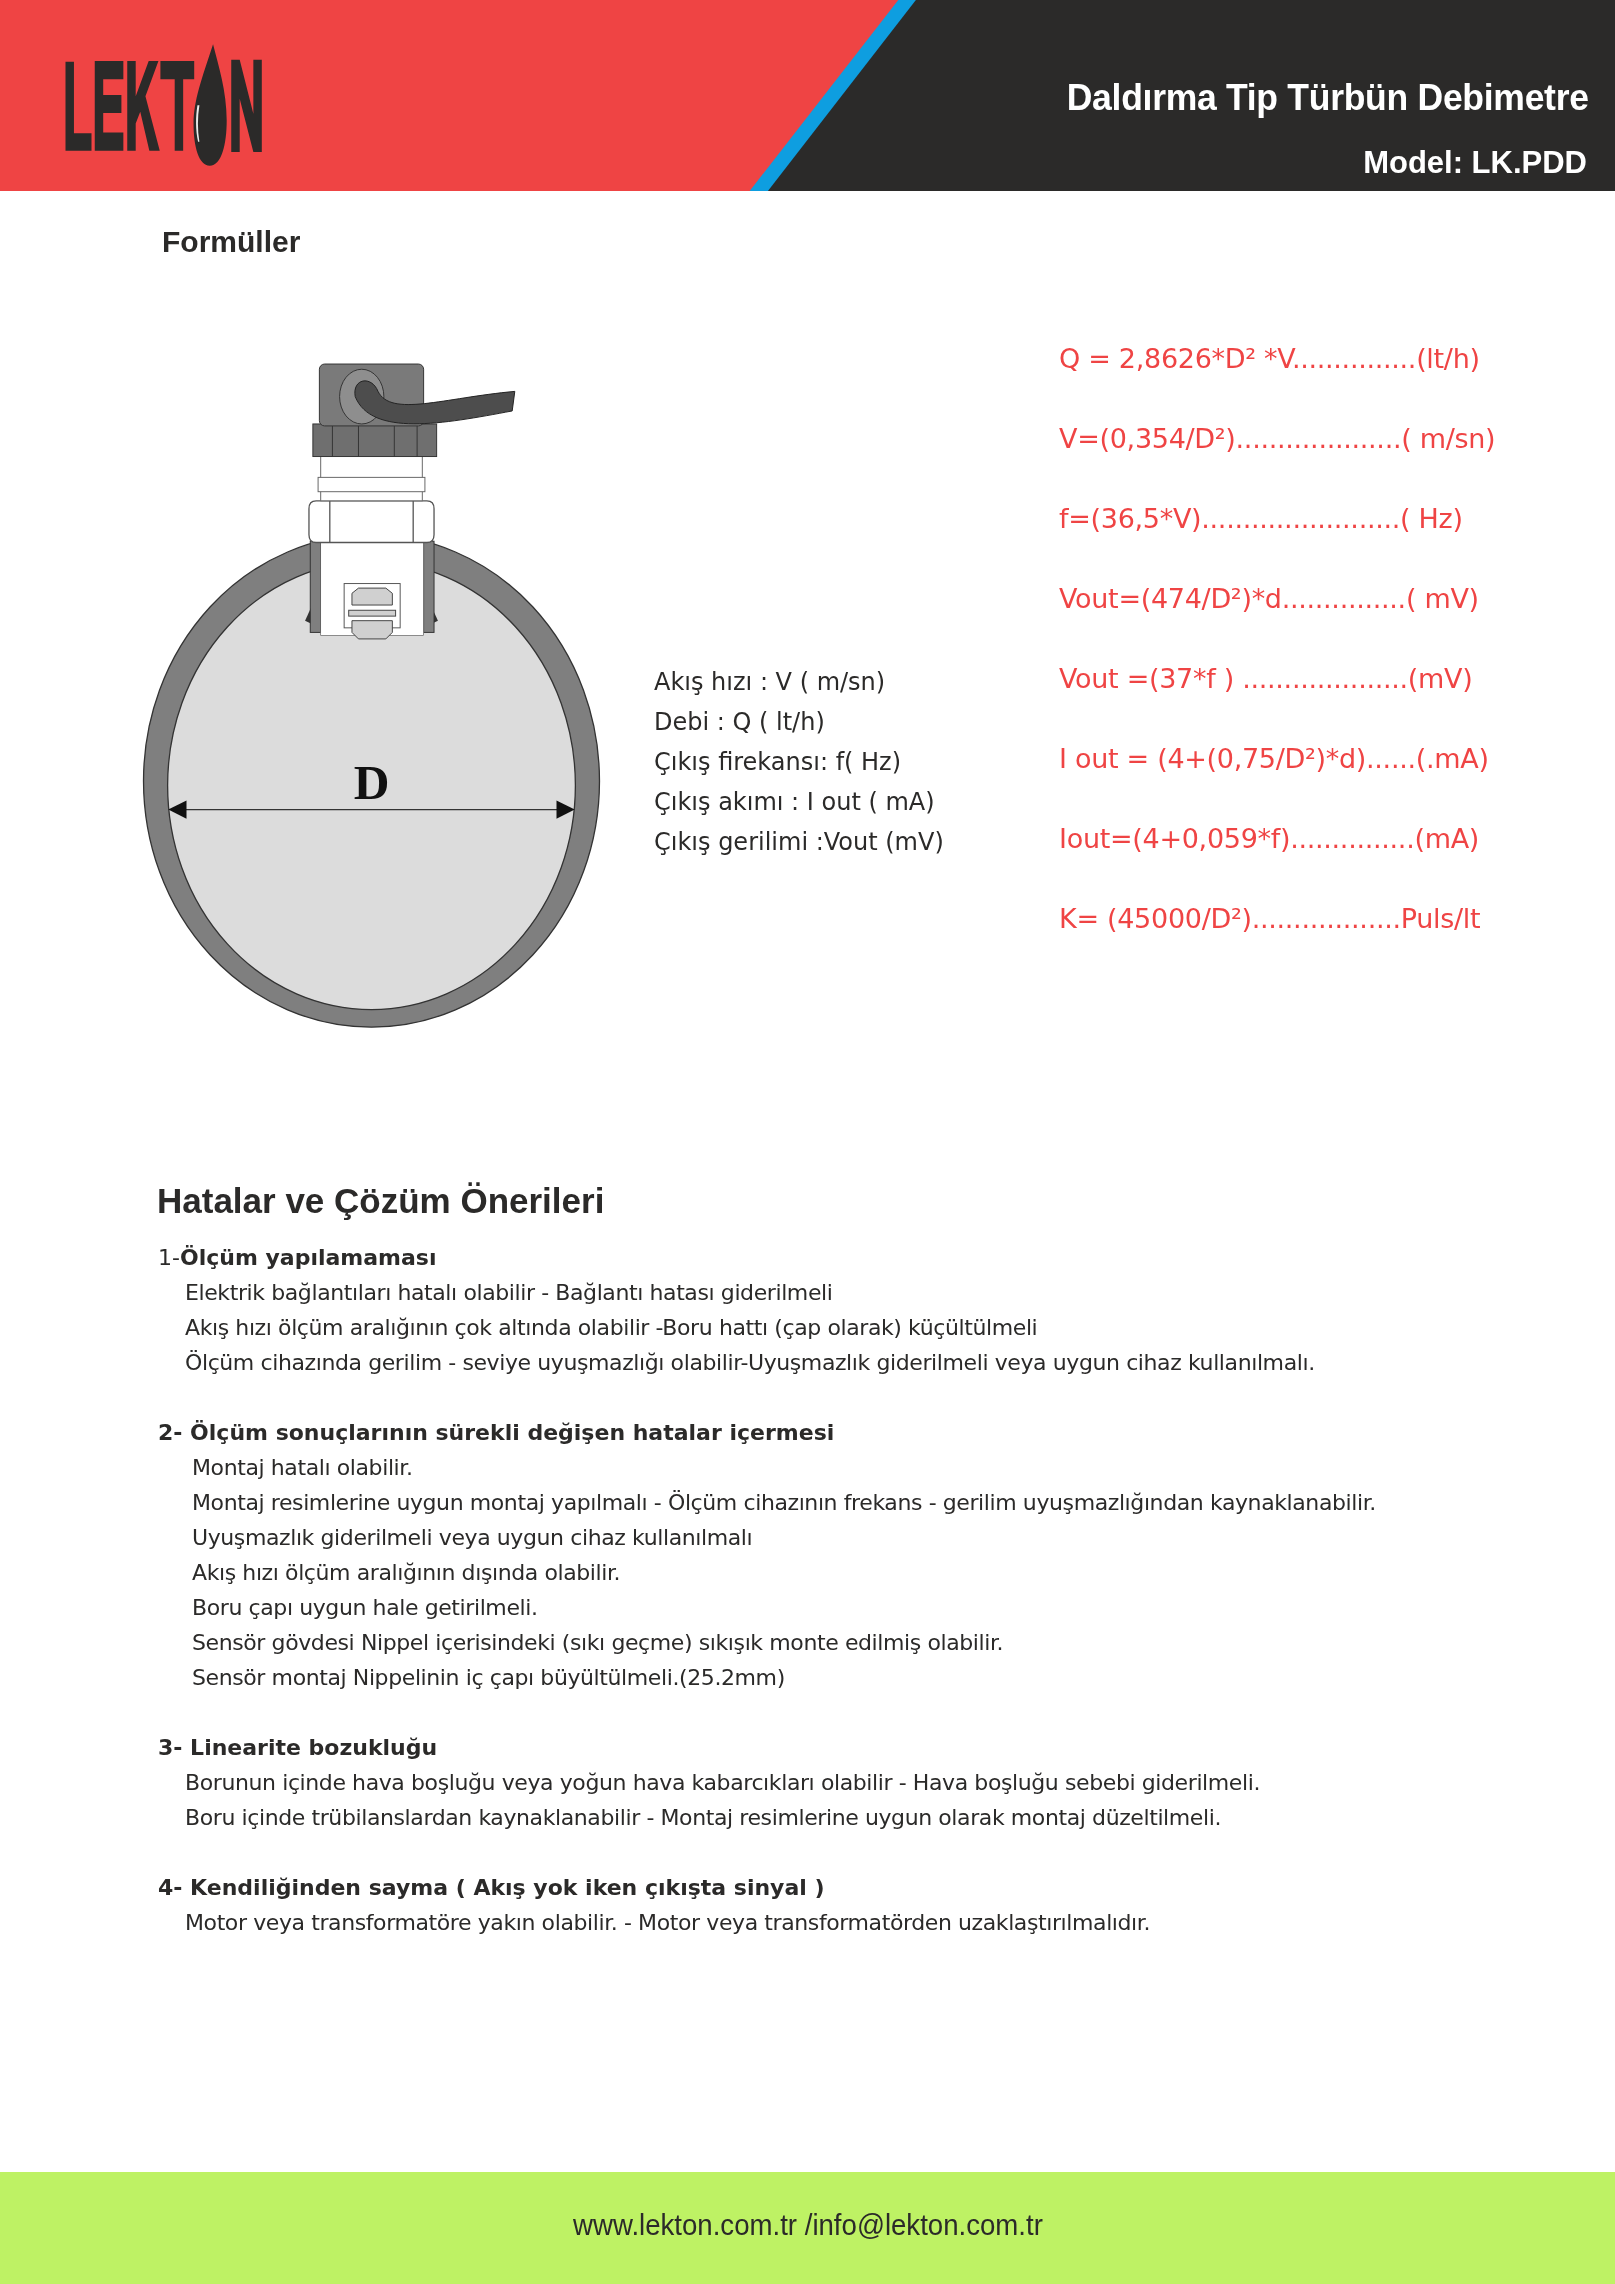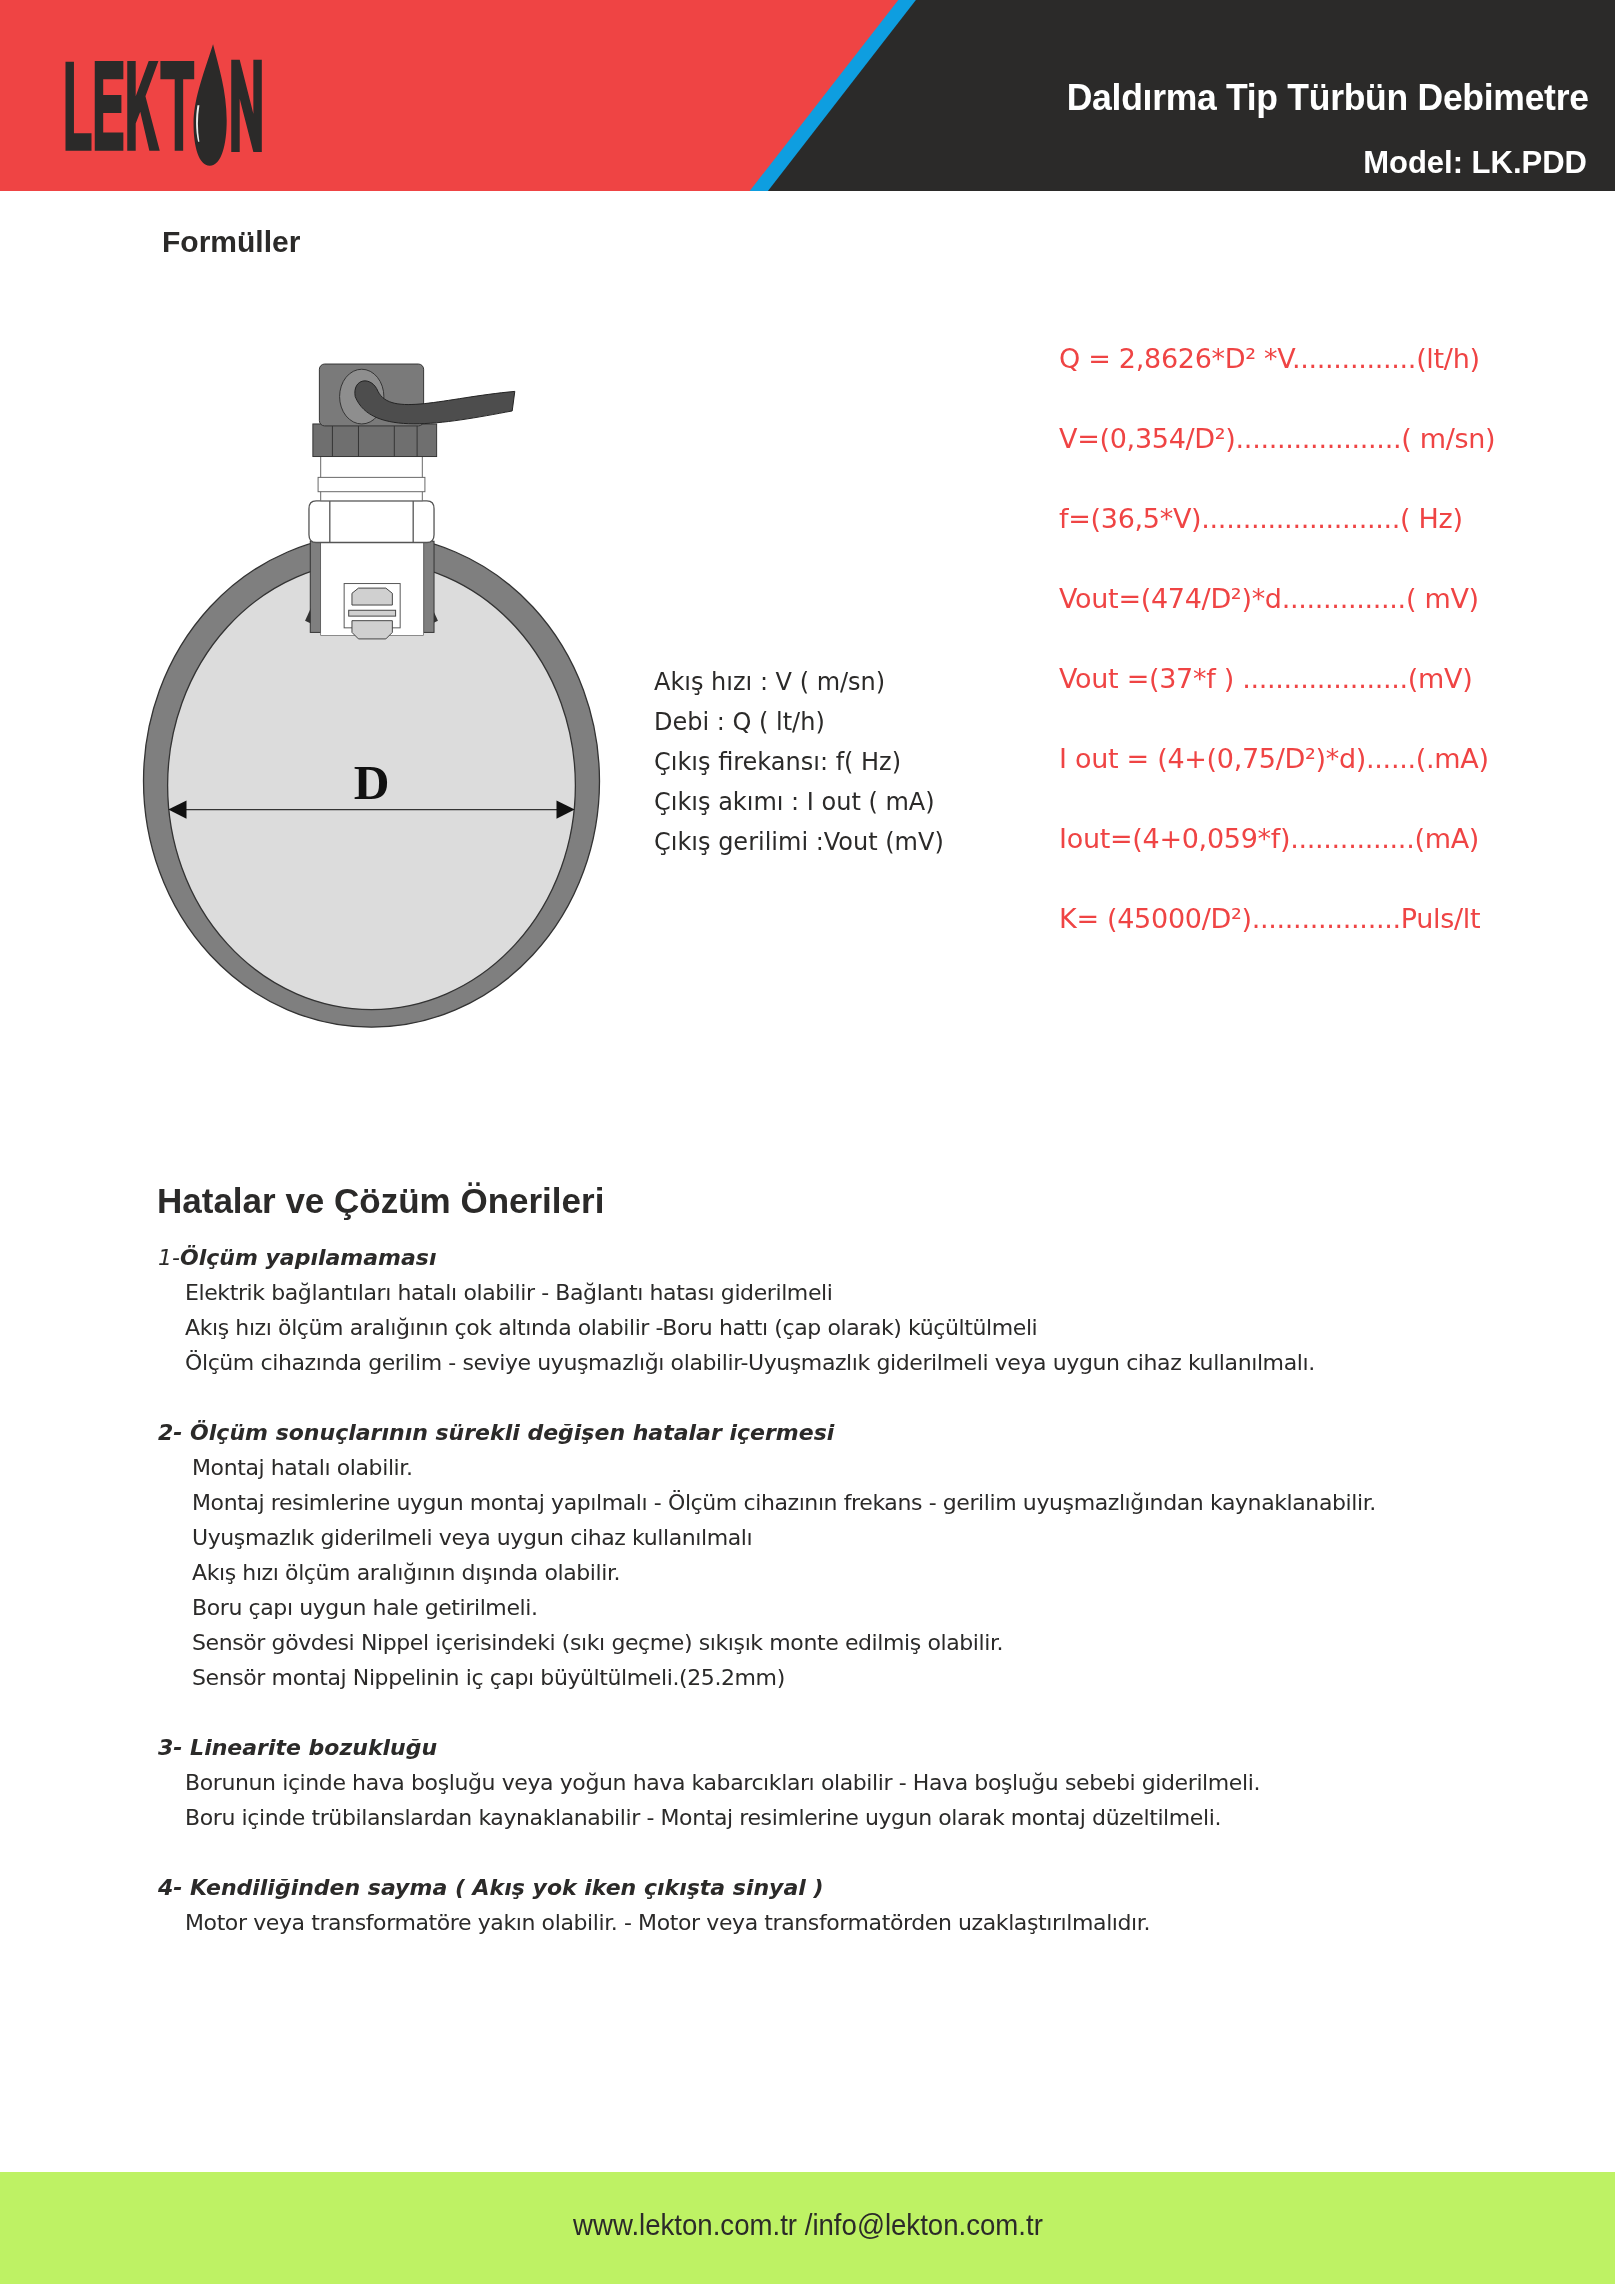--- a/index.html
+++ b/index.html
@@ -41,21 +41,21 @@
     position: absolute; left: 1059px; top: 336px;
     font-family: "DejaVu Sans", sans-serif; font-size: 27px;
     color: #ef4444; white-space: nowrap;
   }
   .formulas .f { height: 80px; line-height: 46px; letter-spacing: -0.3px; }
   .errors {
     position: absolute; left: 158px; top: 1240px; width: 1434px;
     font-family: "DejaVu Sans", sans-serif; font-size: 22px; color: #2b2a29;
   }
   .err-group { margin-bottom: 35px; }
-  .err-head { line-height: 35px; height: 35px; white-space: nowrap; font-weight: bold; font-style: italic; }
+  .err-head { line-height: 35px; height: 35px; white-space: nowrap; font-weight: bold; }
   .err-head .num { font-weight: normal; }
   .err-head.allbold .num { font-weight: bold; }
   .err-line { line-height: 35px; height: 35px; white-space: nowrap; padding-left: 27px; letter-spacing: -0.4px; }
   .err-group.g2 .err-line { padding-left: 34px; }
   .footer {
     position: absolute; left: 0; top: 2172px; width: 1616px; height: 112px;
     background: #bef264;
   }
   .footer-text {
     position: absolute; left: 0; width: 1616px; top: 36px; text-align: center;

